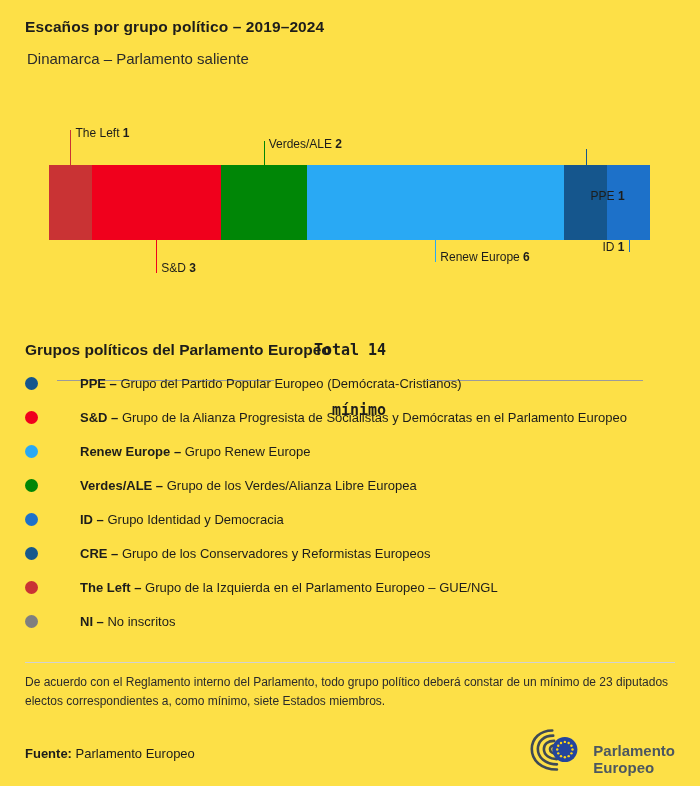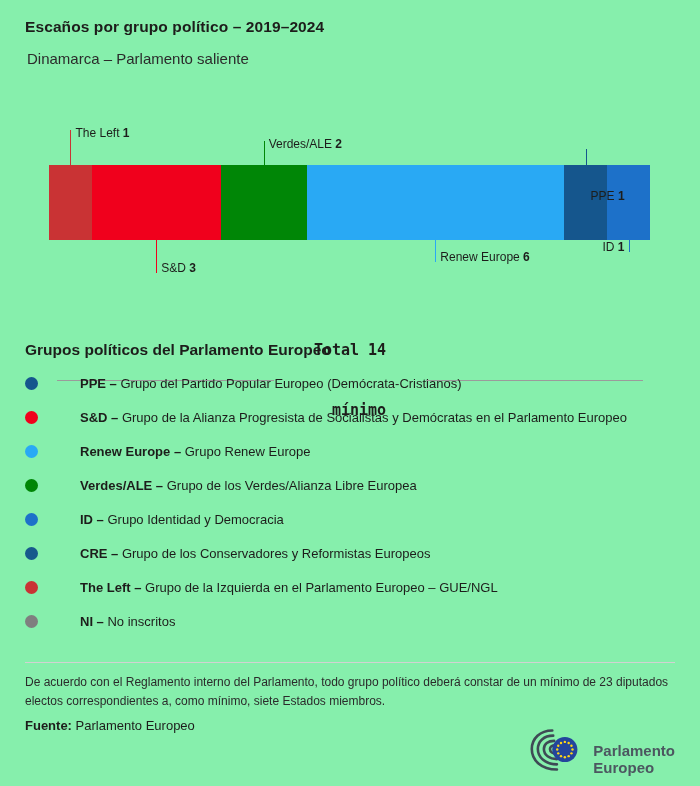--- a/index.html
+++ b/index.html
@@ -1,18 +1,18 @@
 <!DOCTYPE html>
 <html><head>
 <meta charset="utf-8">
 <style>
   * { margin:0; padding:0; box-sizing:border-box; }
   html,body { background:#fff; }
   body { font-family:"Liberation Sans", sans-serif; color:#1d1d1b; }
-  .page { position:relative; width:700px; height:786px; background:#86efac; overflow:hidden; }
+  .page { position:relative; width:700px; height:786px; background:#fde047; overflow:hidden; }
 
   .title    { position:absolute; left:25px; top:18px;  font-size:15.5px; font-weight:bold; letter-spacing:.1px; }
   .subtitle { position:absolute; left:27px; top:50px;  font-size:15px;   color:#2b2b2b; }
 
   
   .chart { position:absolute; left:25px; top:120px; width:650px; height:175px; }
   .bar   { position:absolute; left:24px; top:45px; width:601px; height:75px; display:flex; }
   .seg   { height:100%; }
   .ann-line  { position:absolute; width:1px; }
   .ann-label { position:absolute; font-size:12px; white-space:nowrap; color:#1d1d1b; }
@@ -27,21 +27,21 @@
   
   .legend-heading { position:absolute; left:25px; top:341px; font-size:15.5px; font-weight:bold; }
   .legend { position:absolute; left:25px; top:366px; width:650px; list-style:none; }
   .legend li { display:flex; align-items:center; height:34px; font-size:13px; }
   .dot { width:13px; height:13px; border-radius:50%; margin-right:14px; flex:0 0 13px; }
   .legend b { font-weight:bold;padding-left:28px; }
 
   
   .footnote-divider { position:absolute; left:25px; top:662px; width:650px; height:1px; background:#d2d2d2; }
   .footnote { position:absolute; left:25px; top:673px; width:648px; font-size:12px; line-height:1.55; color:#2b2b2b; }
-  .source { position:absolute; left:25px; top:718px; font-size:13px; }
+  .source { position:absolute; left:25px; top:746px; font-size:13px; }
   .source b { font-weight:bold; }
   .logo { position:absolute; right:25px; top:724px; display:flex; align-items:center; gap:10px; }
   .logo-text { font-size:15px; font-weight:bold; color:#4c5760; line-height:1.15;margin-top:18px; }
 </style>
 </head>
 <body>
 
 <div class="page">
 
   <div class="title">Escaños por grupo político – 2019–2024</div>

